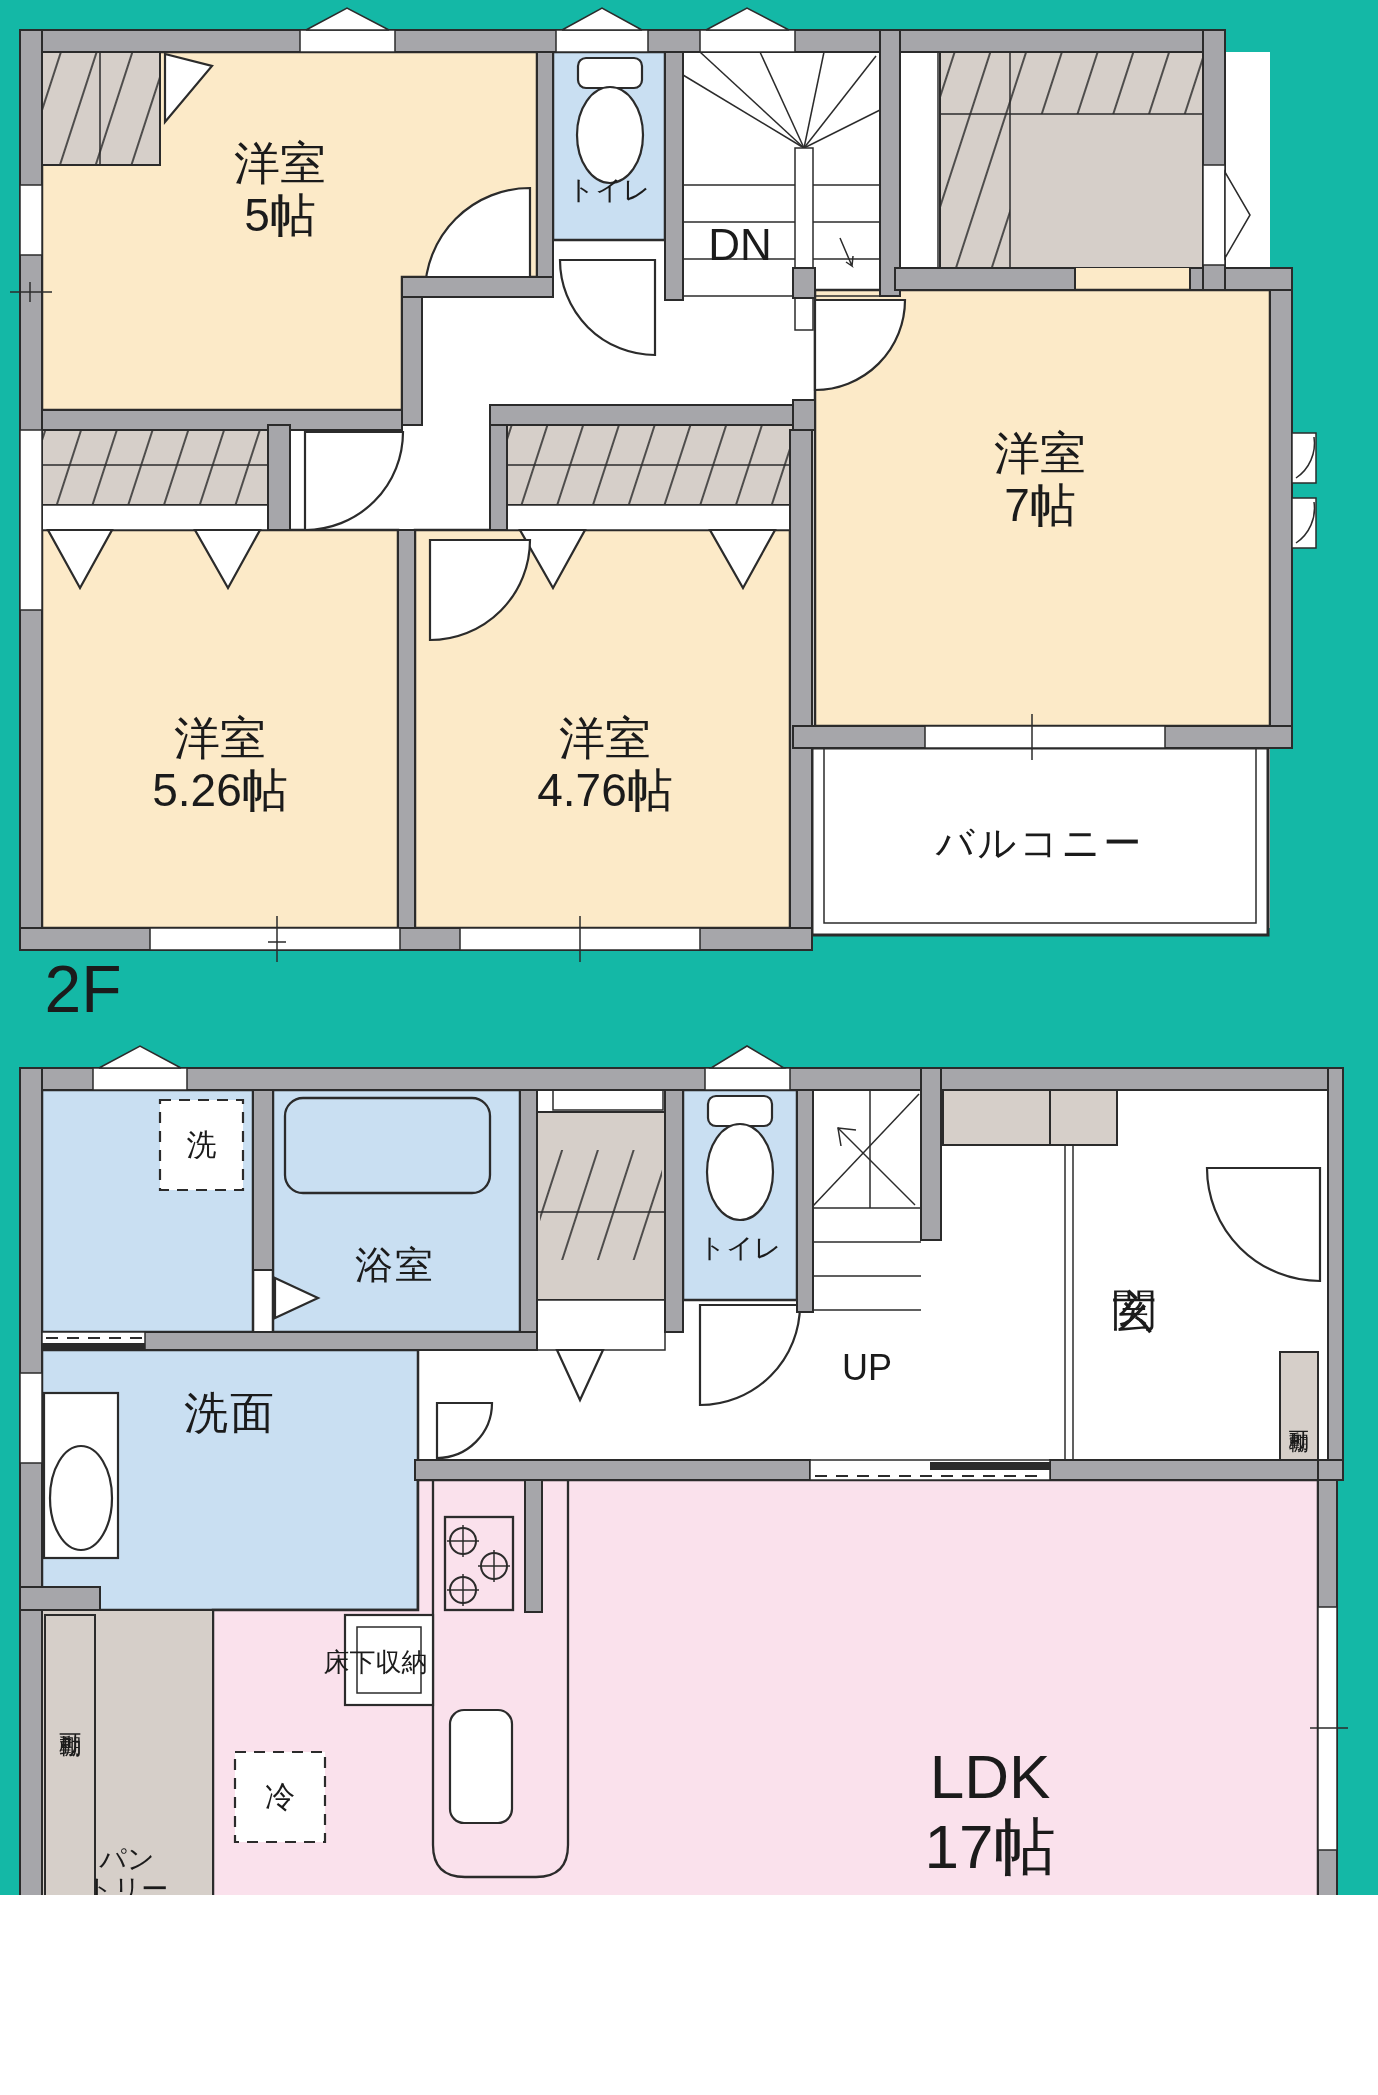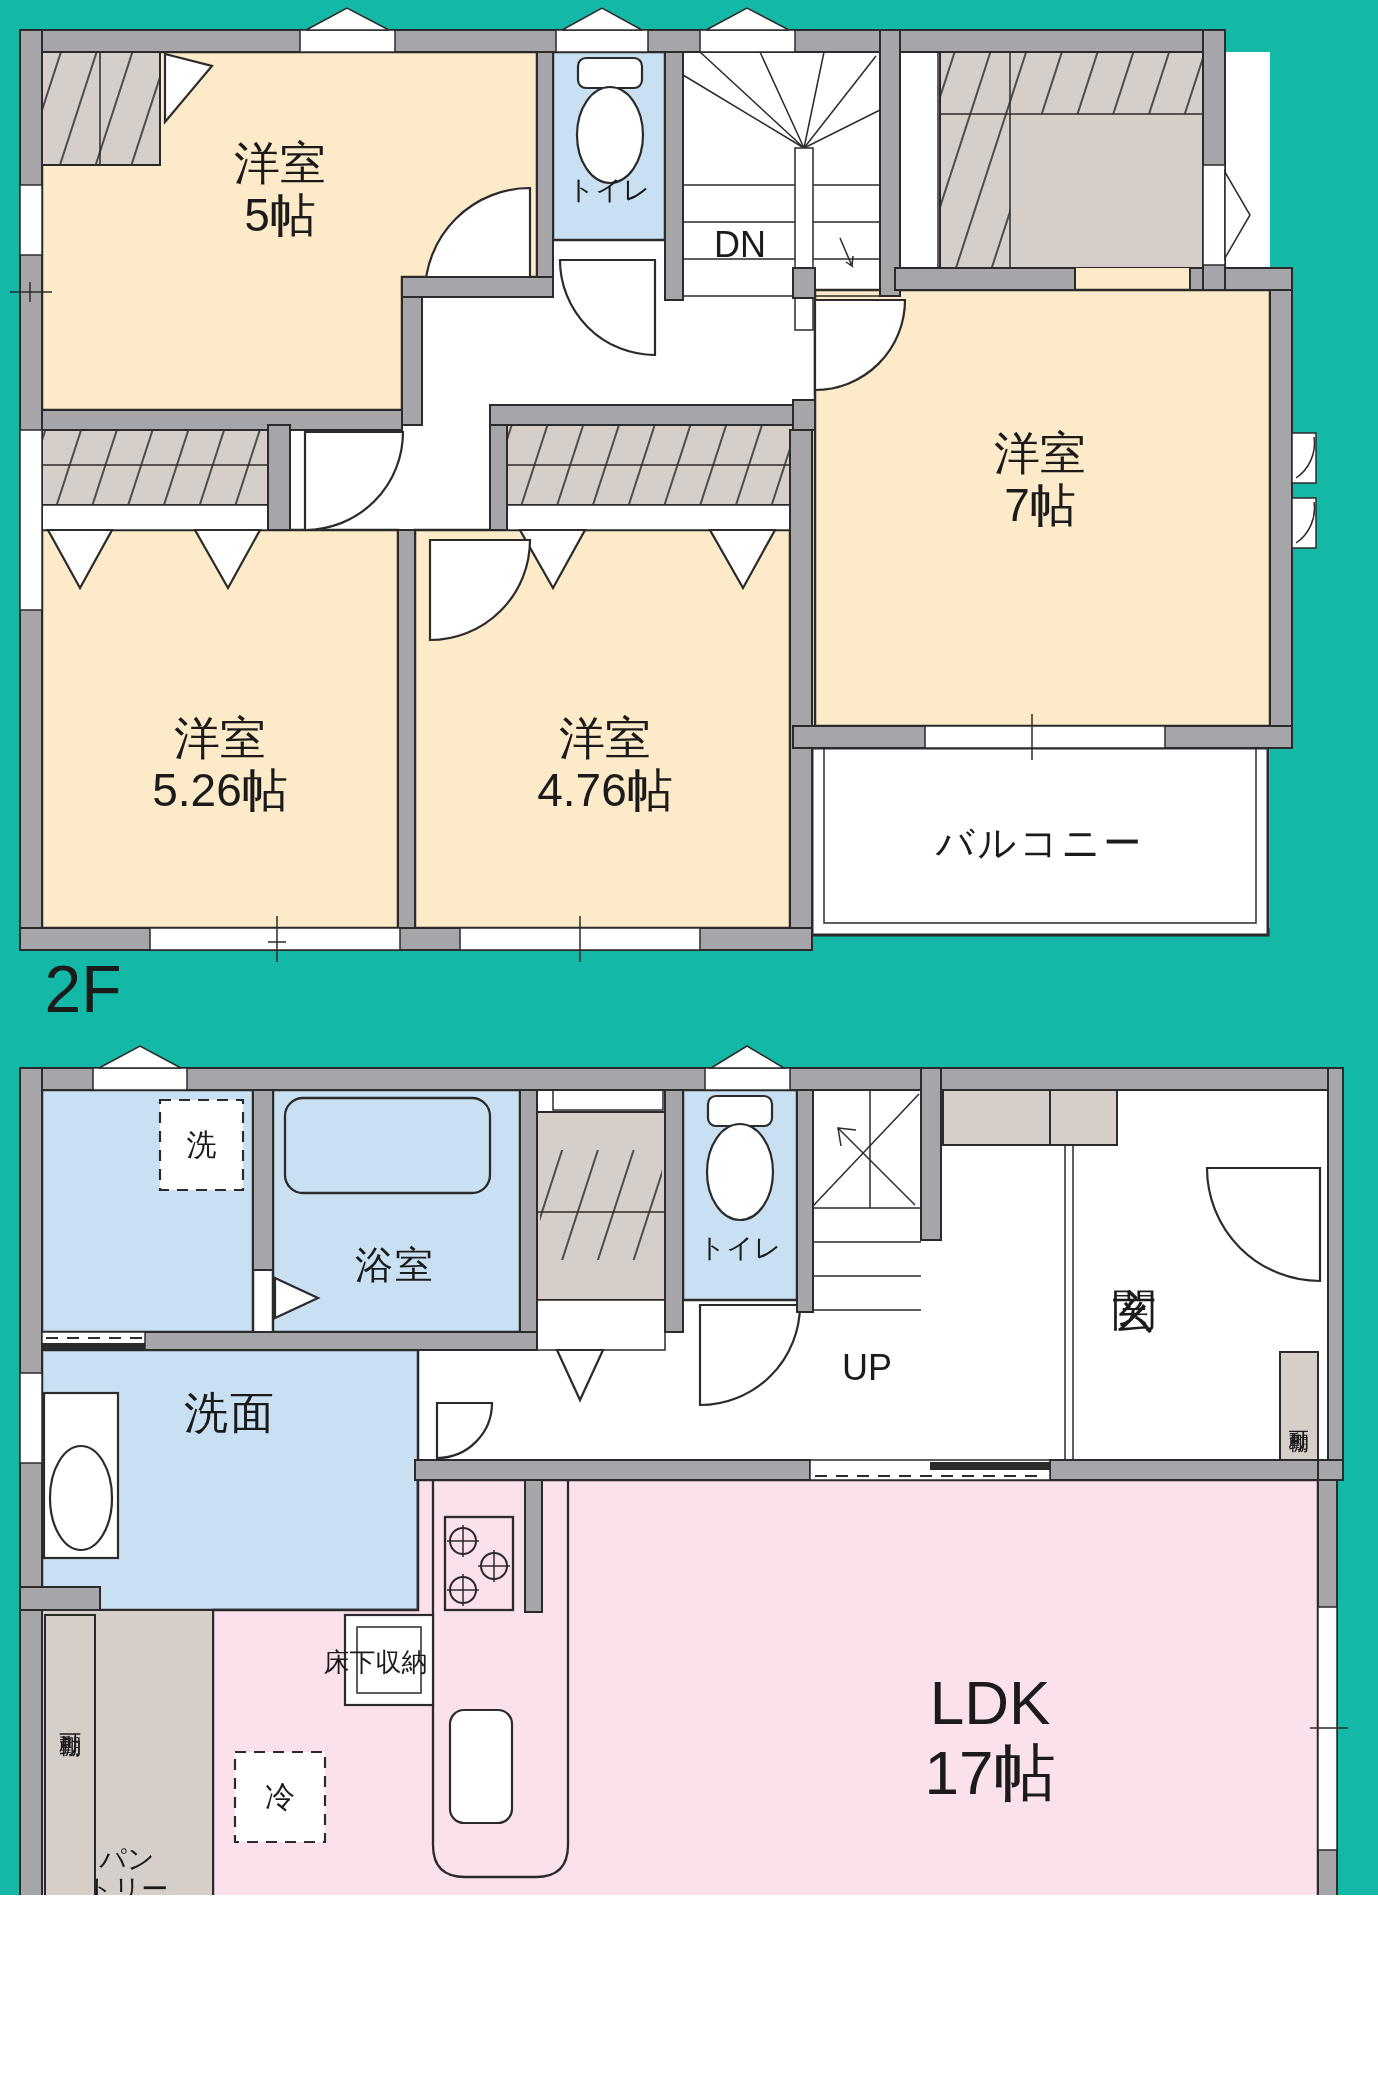--- a/index.html
+++ b/index.html
@@ -293,21 +293,21 @@
   </g>
 </svg>
 
 <div class="lbl" style="left:150px;top:120px;width:260px;height:140px;font-size:46px;">
   <div>洋室</div>
   <div>5帖</div>
 </div>
 <div class="lbl" style="left:553px;top:160px;width:112px;height:60px;font-size:27px;">
   <div>トイレ</div>
 </div>
-<div class="lbl" style="left:700px;top:223px;width:80px;height:44px;font-size:36px;">
+<div class="lbl" style="left:700px;top:223px;width:80px;height:44px;font-size:44px;">
   <div>DN</div>
 </div>
 <div class="lbl" style="left:900px;top:400px;width:280px;height:160px;font-size:46px;">
   <div>洋室</div>
   <div>7帖</div>
 </div>
 <div class="lbl" style="left:70px;top:690px;width:300px;height:150px;font-size:46px;">
   <div>洋室</div>
   <div>5.26帖</div>
 </div>
@@ -336,21 +336,21 @@
 </div>
 <div class="lbl vert" style="left:1100px;top:1175px;width:70px;height:160px;font-size:44px;">
   <div>玄関</div>
 </div>
 <div class="lbl vert" style="left:1280px;top:1356px;width:38px;height:120px;font-size:20px;letter-spacing:1px;">
   <div>可動棚</div>
 </div>
 <div class="lbl" style="left:130px;top:1383px;width:200px;height:60px;font-size:44px;letter-spacing:2px;">
   <div>洗面</div>
 </div>
-<div class="lbl" style="left:880px;top:1650px;width:220px;height:175px;font-size:62px;">
+<div class="lbl" style="left:880px;top:1724px;width:220px;height:175px;font-size:62px;">
   <div>LDK</div>
   <div>17帖</div>
 </div>
 <div class="lbl" style="left:298px;top:1645px;width:155px;height:36px;font-size:26px;">
   <div>床下収納</div>
 </div>
 <div class="lbl" style="left:235px;top:1752px;width:90px;height:90px;font-size:30px;">
   <div>冷</div>
 </div>
 <div class="lbl" style="left:42px;top:1818px;width:170px;height:112px;font-size:27px;">

